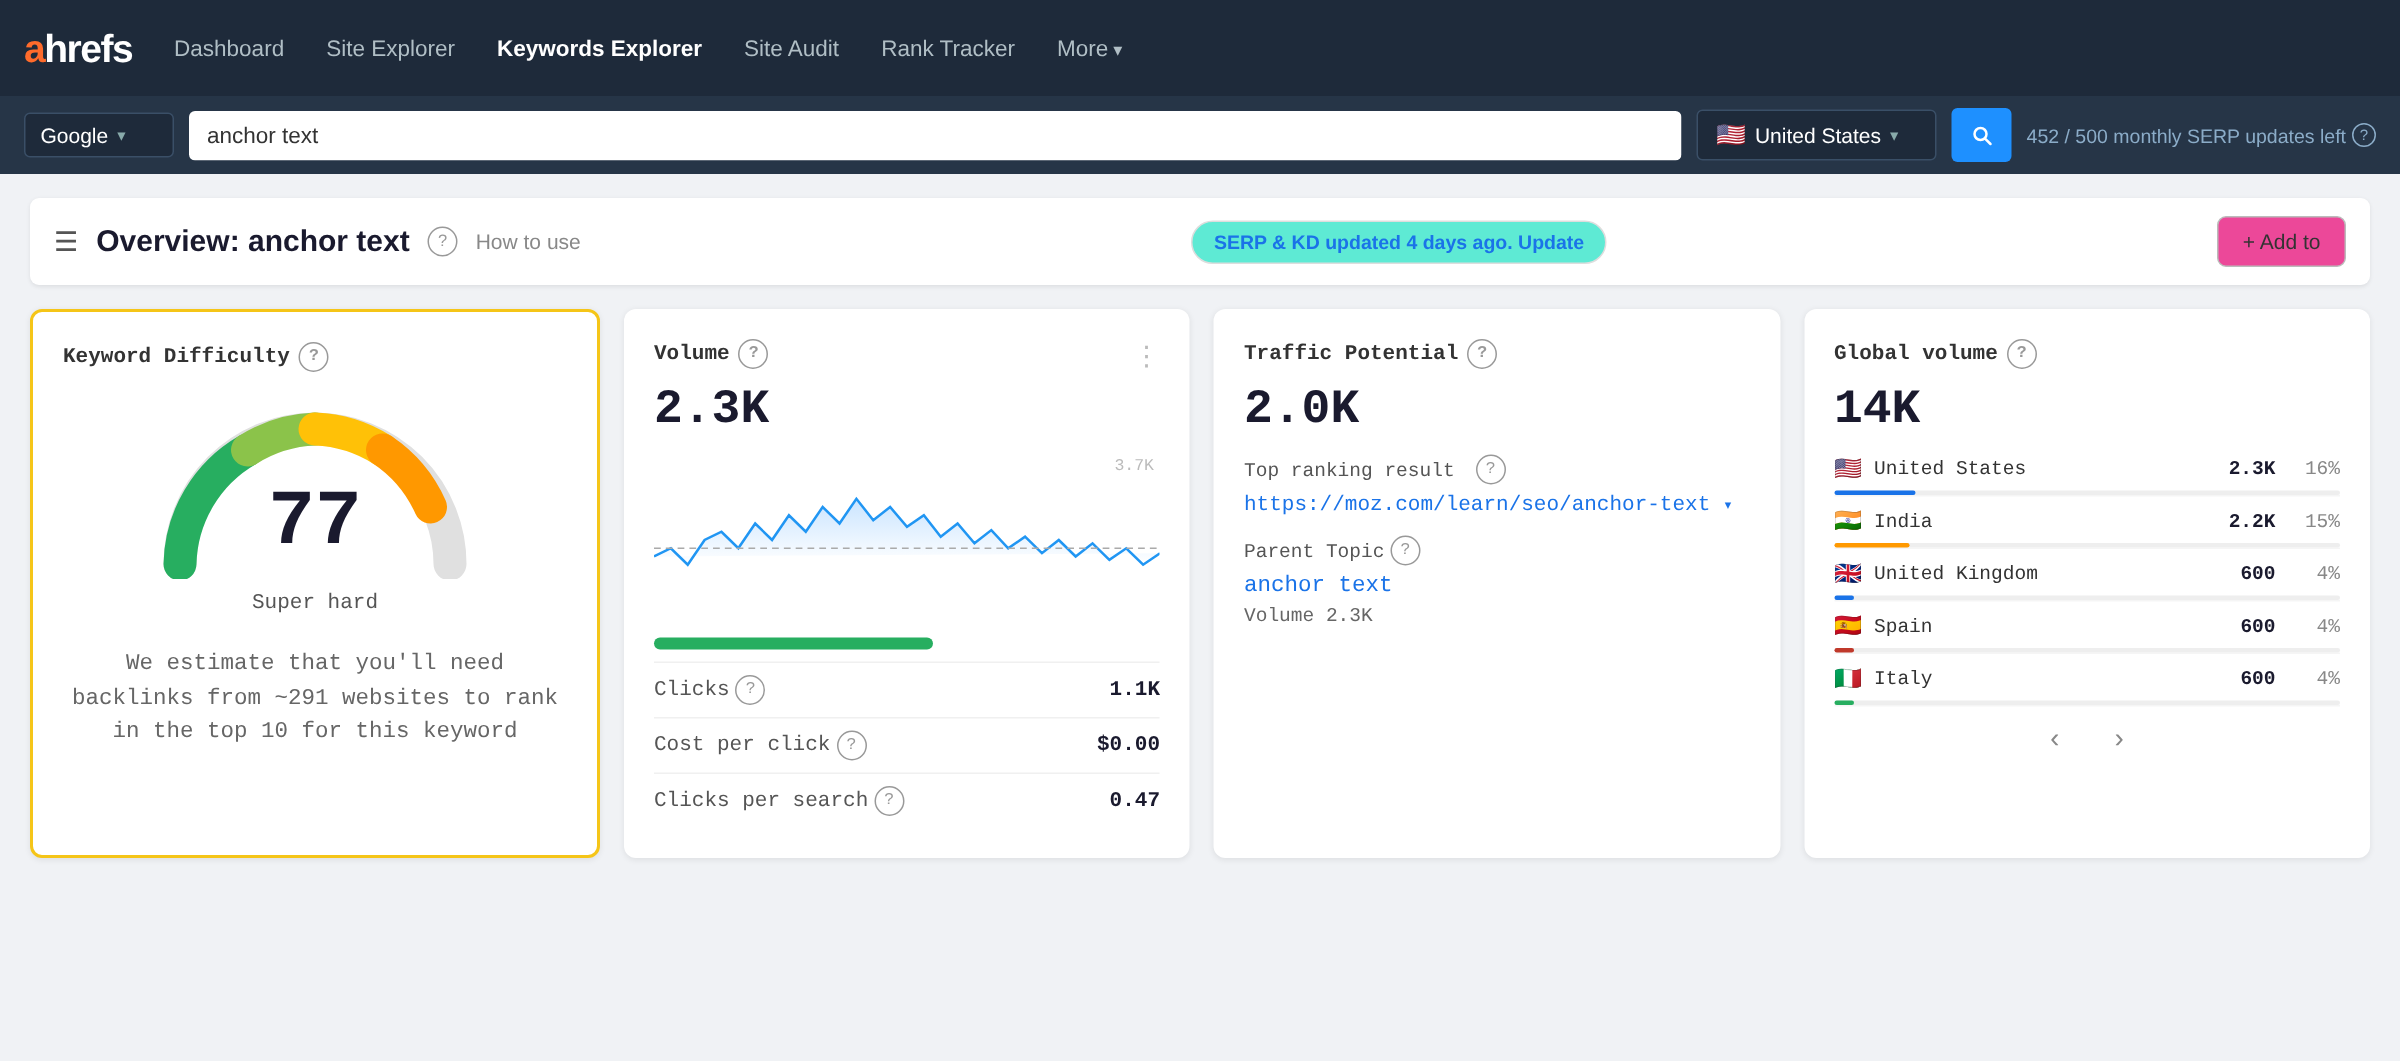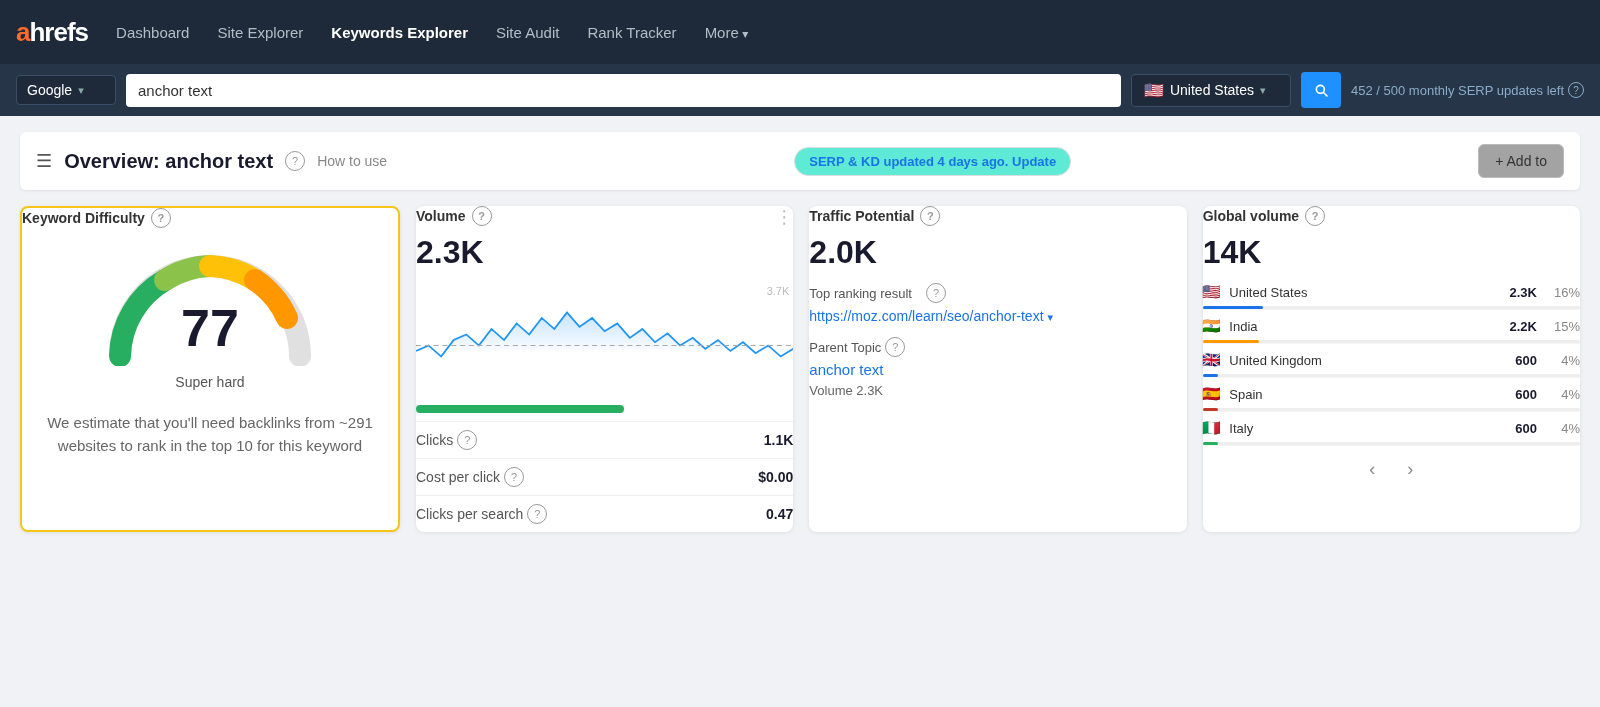--- a/index.html
+++ b/index.html
@@ -101,34 +101,36 @@
       color: #999; font-size: 11px; display: inline-flex; align-items: center; justify-content: center;
       cursor: pointer;
     }
     .how-to-link { color: #888; font-size: 14px; cursor: pointer; }
     .update-badge {
       background: #5eead4; border: 1px solid #ddd; border-radius: 20px;
       padding: 6px 14px; font-size: 13px; color: #555;
     }
     .update-badge span { color: #1a73e8; font-weight: 600; cursor: pointer; }
     .add-to-btn {
-      background: #a3a3a3; border: 1.5px solid #bbb; border-radius: 6px;
+      background: #ec4899; border: 1.5px solid #bbb; border-radius: 6px;
       padding: 8px 16px; font-size: 14px; cursor: pointer; color: #333;
       font-weight: 500; display: flex; align-items: center; gap: 6px;
     }
 
     
     .cards-grid {
       display: grid;
       grid-template-columns: 380px 1fr 1fr 1fr;
       gap: 16px;
     }
     .card {
       background: white; border-radius: 8px;
       box-shadow: 0 1px 4px rgba(0,0,0,0.08);
+      padding: 20px;
+      font-family: Liberation Mono, monospace;
     }
     .card.highlighted { border: 2px solid #f5c518; }
     .card-title {
       font-size: 14px; font-weight: 600; color: #333;
       display: flex; align-items: center; gap: 6px; margin-bottom: 8px;
     }
 
     
     .kd-card {}
     .gauge-container {

